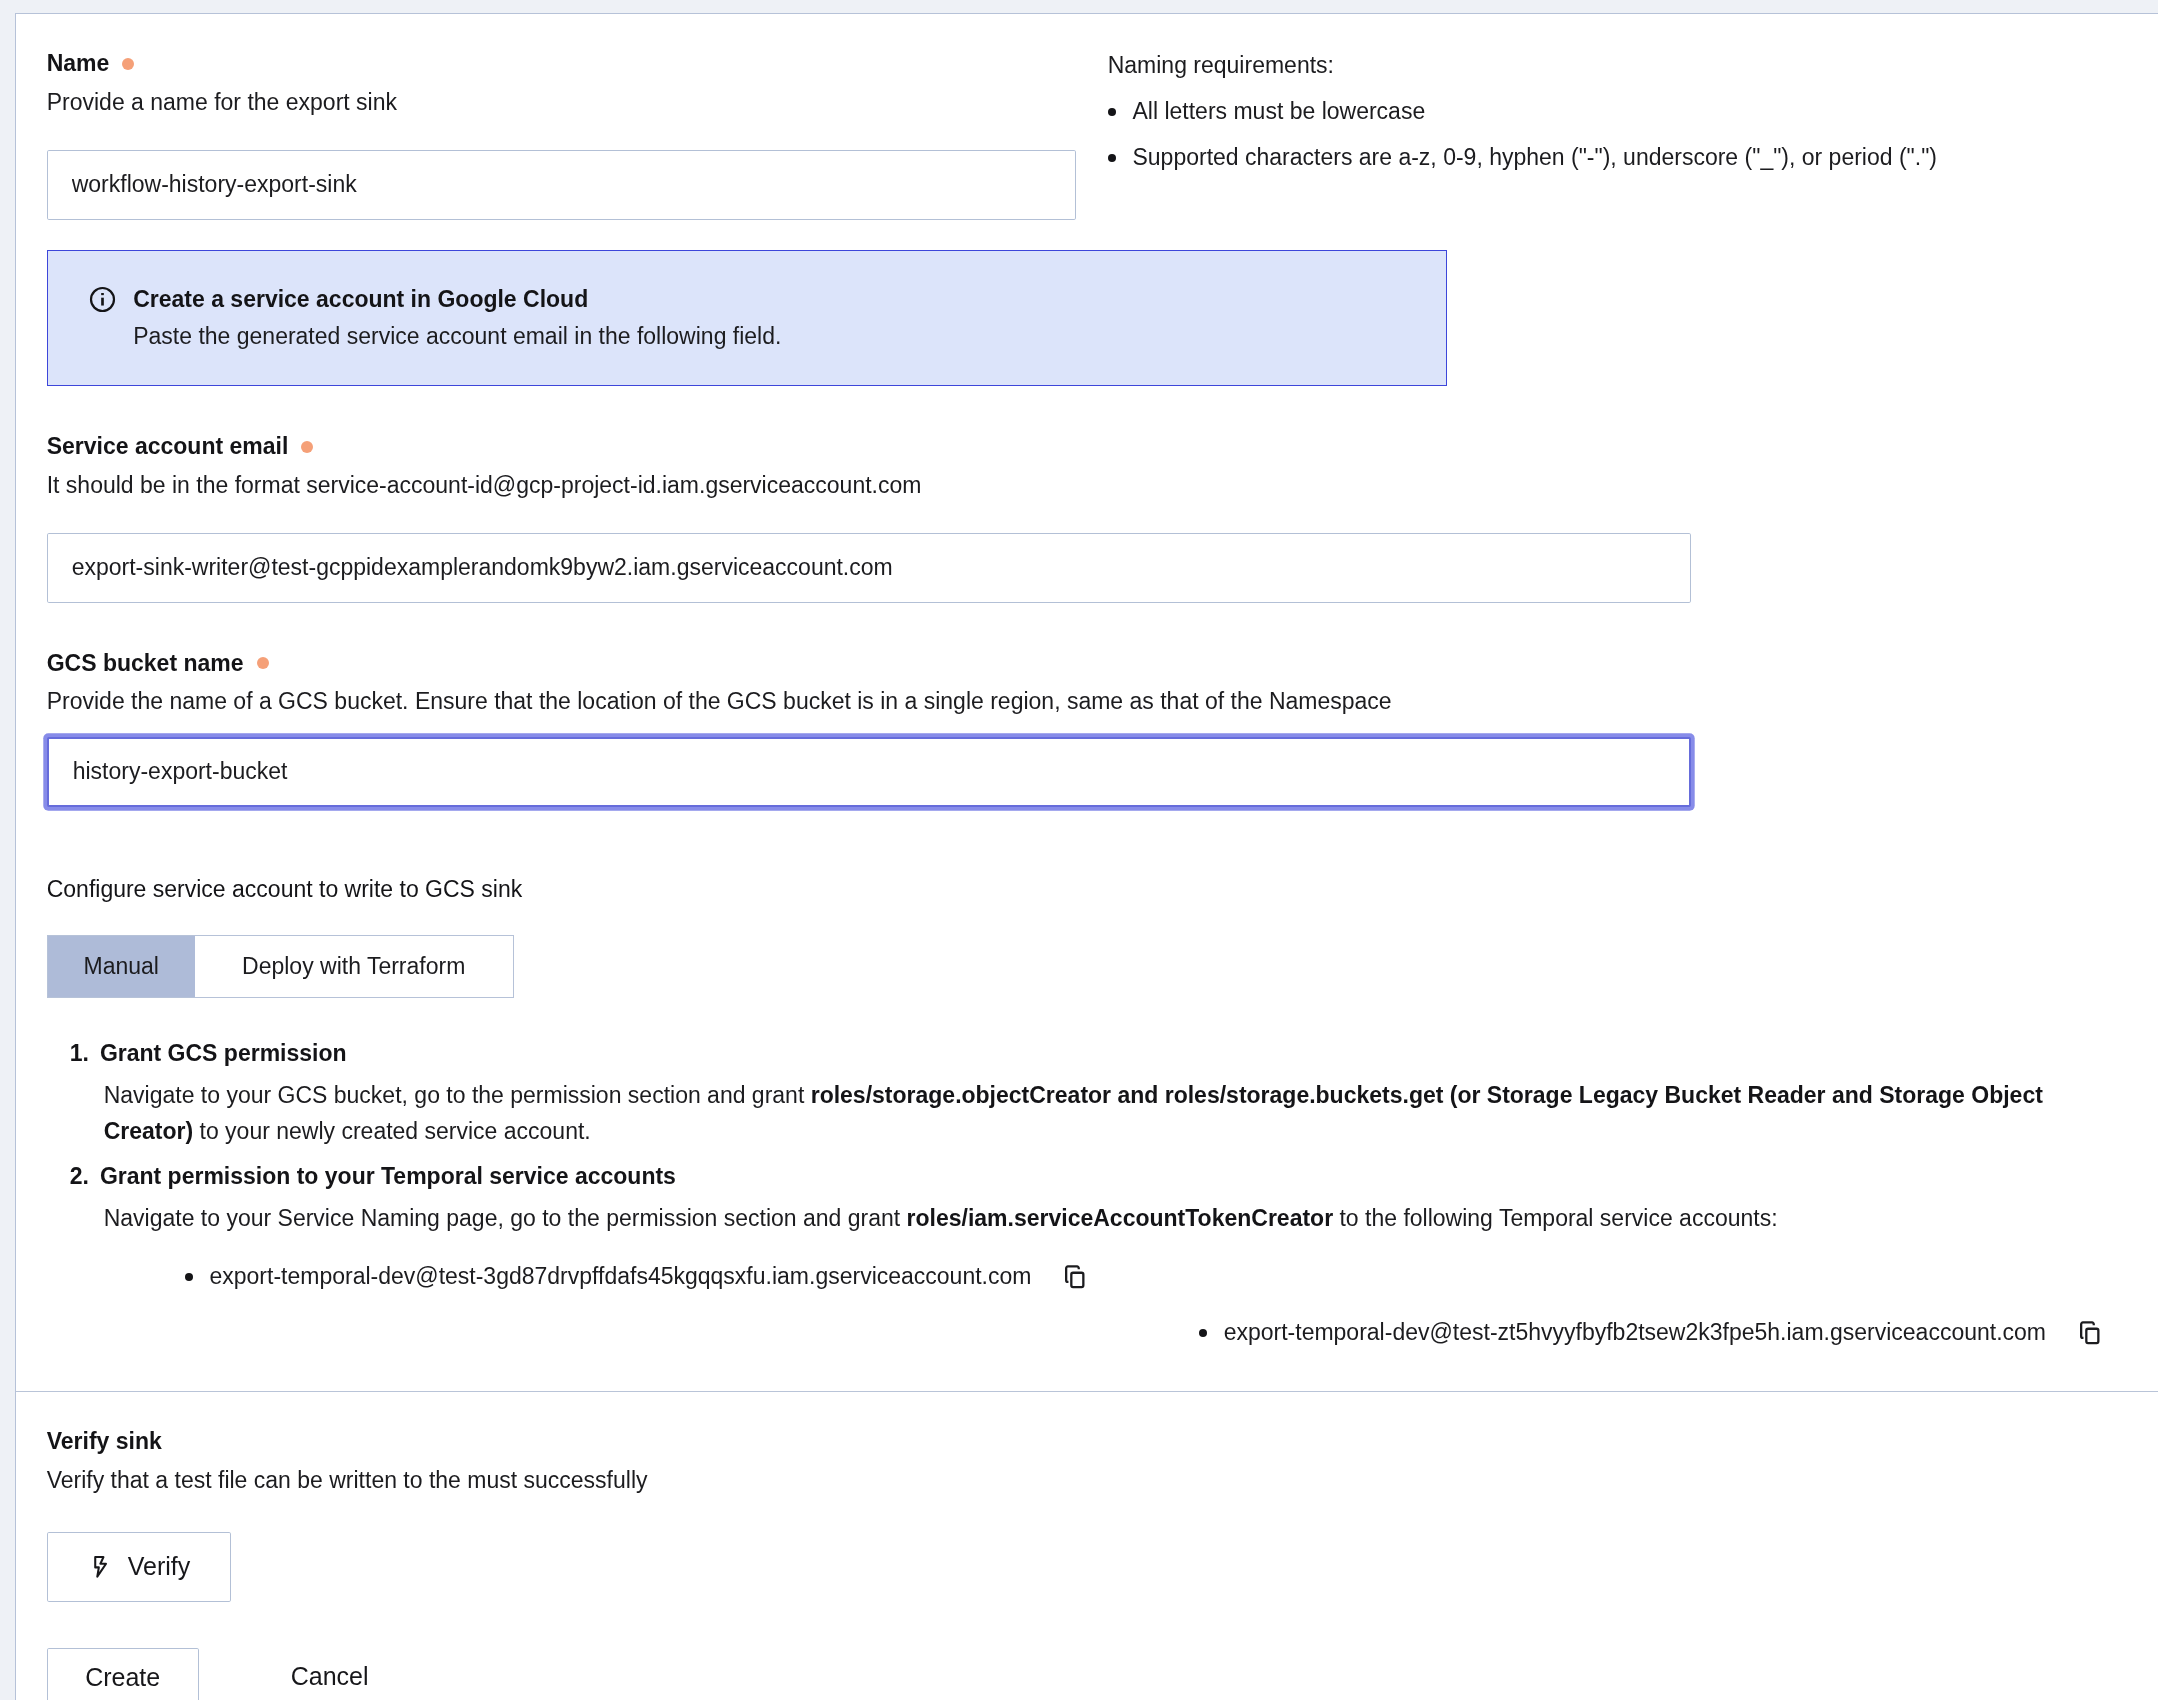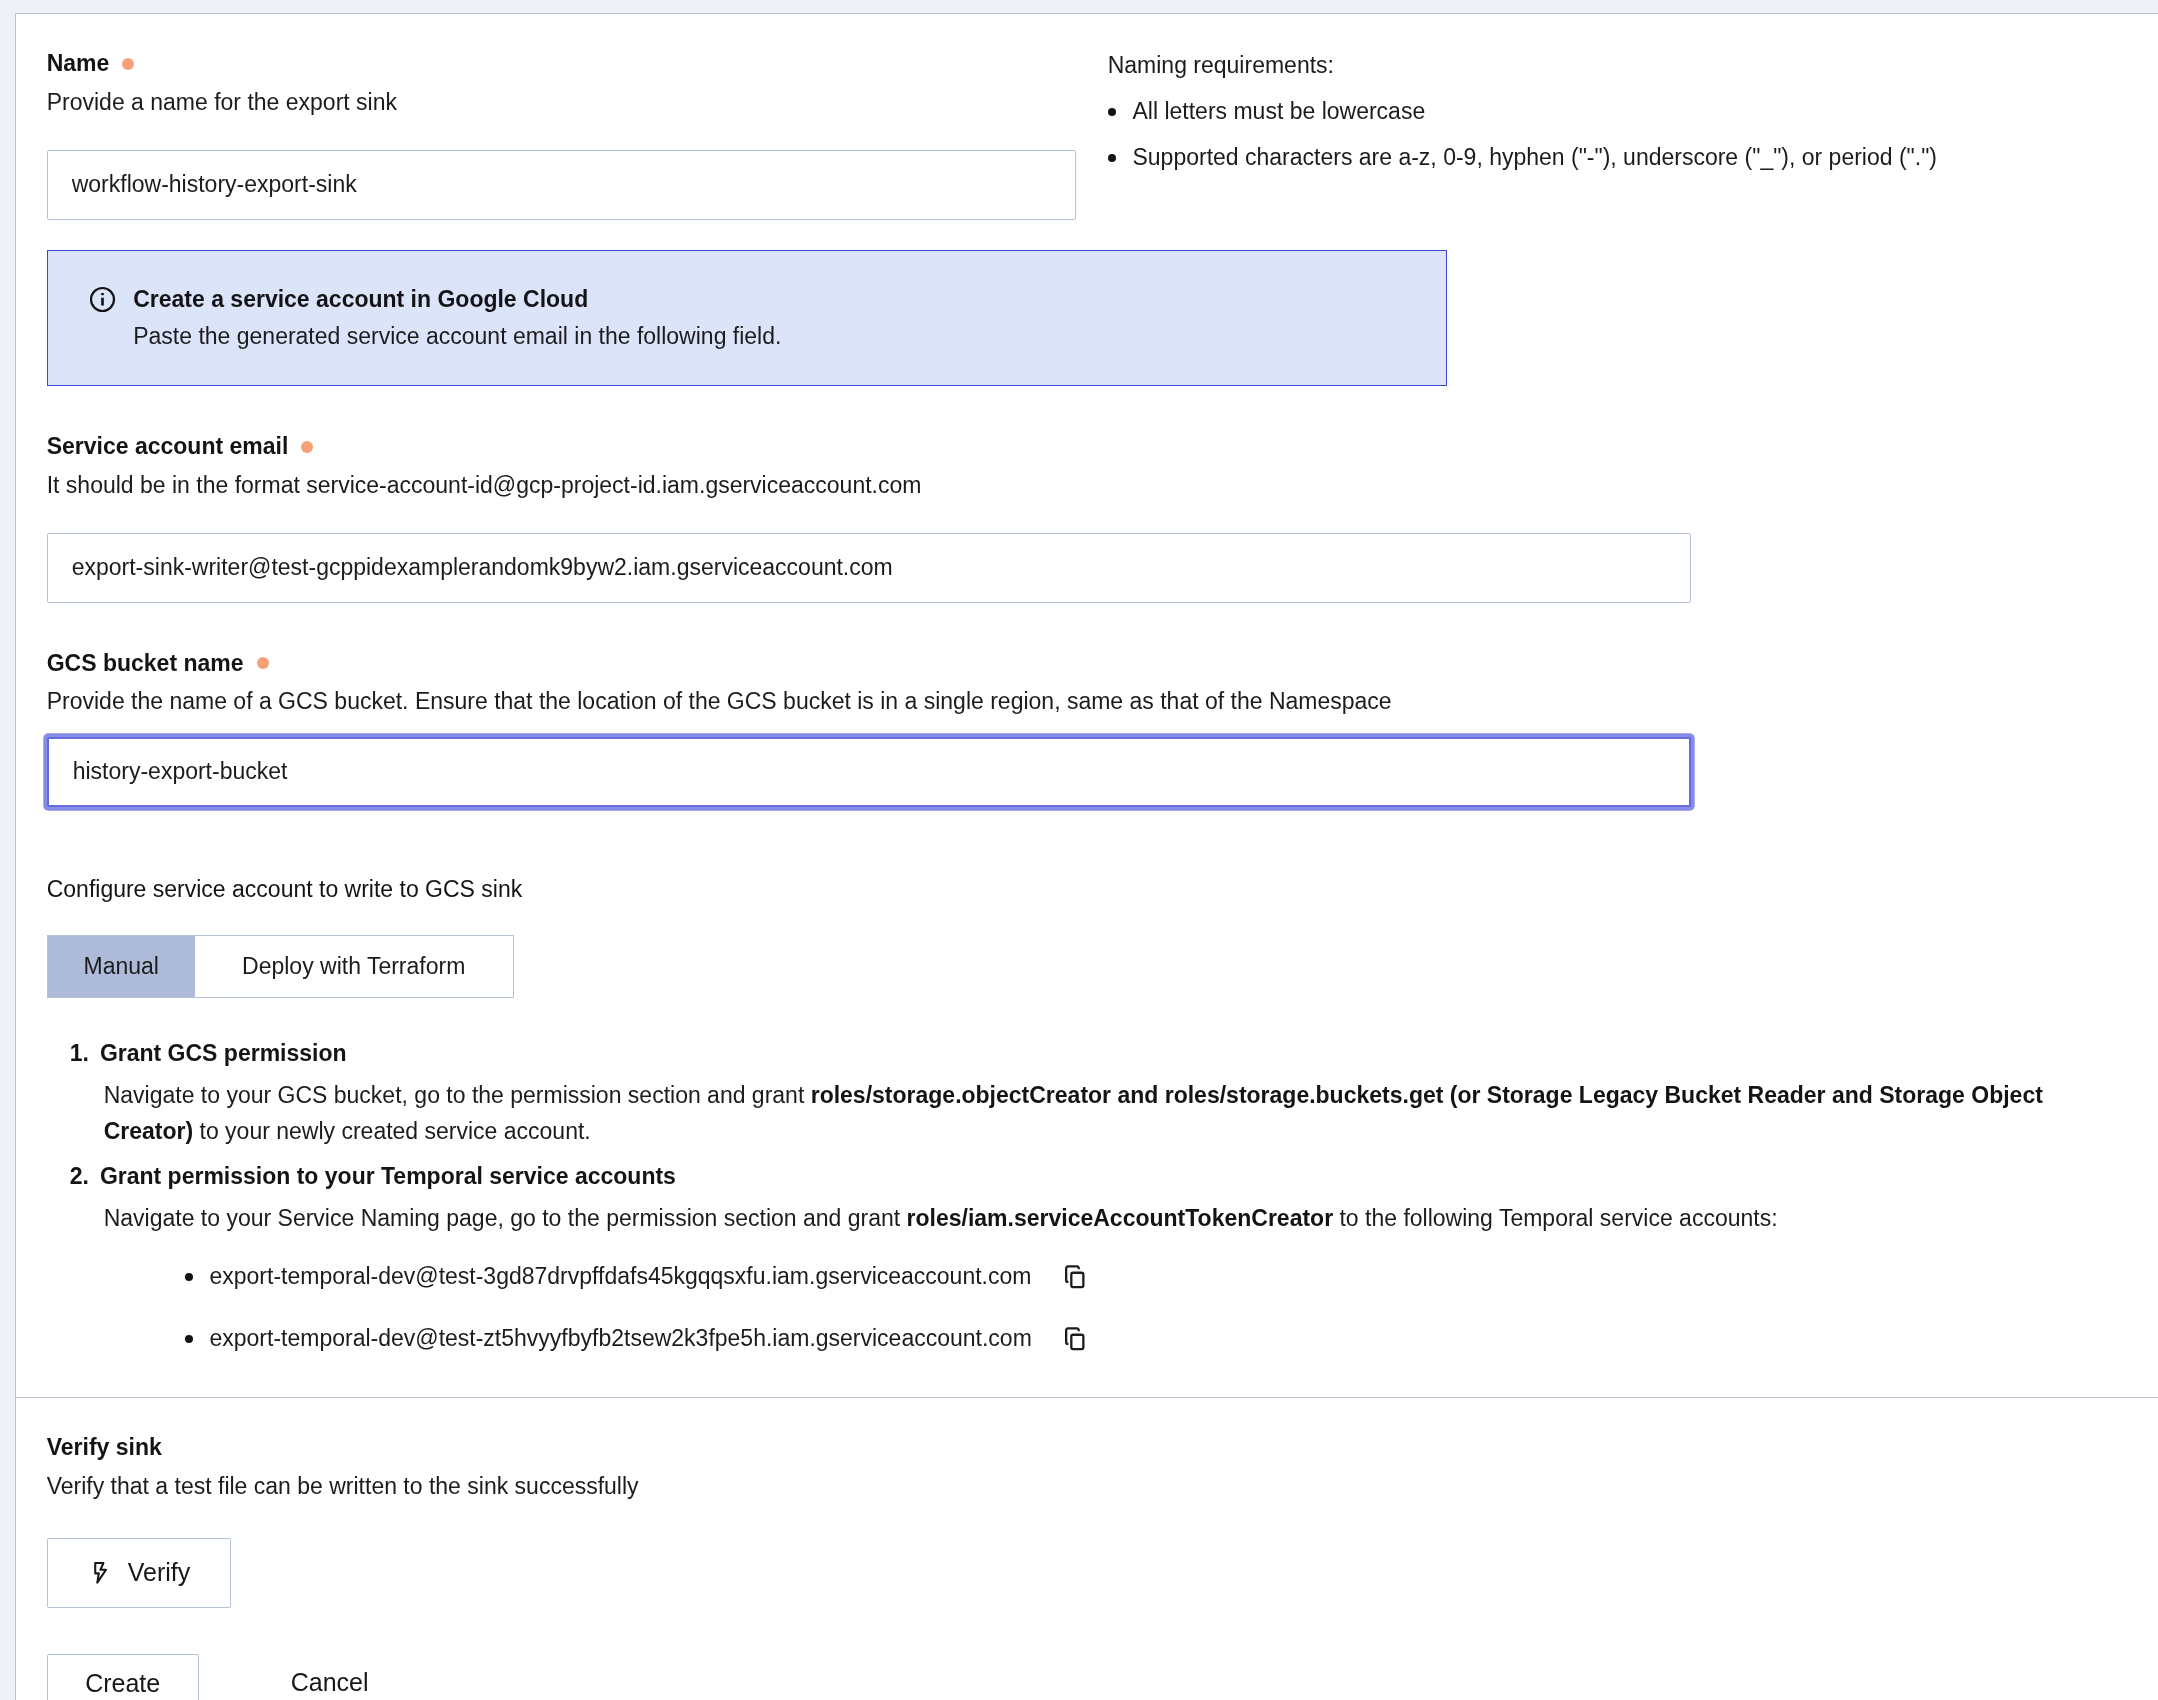--- a/index.html
+++ b/index.html
@@ -55,21 +55,21 @@
   .tab { height:61px; display:flex; align-items:center; justify-content:center; cursor:default; }
   .tab.selected { background:#aebbd8; width:147px; }
   .tab.unselected { background:#ffffff; width:318px; }
   .steps { margin-top:39px; }
   .step-title { display:flex; gap:11px; font-weight:700; line-height:33px; color:#141417; margin-left:23px; }
   .step-title.second { margin-top:11px; }
   .step-body { margin-left:57px; margin-top:7.3px; line-height:36px; max-width:2002px; }
   .step-body b { font-weight:700; color:#141417; }
   .account-item { display:flex; align-items:center; gap:16.5px; margin-left:138px; line-height:33px; }
   .account-item.first { margin-top:24px; }
-  .account-item.second { margin-top:29px; }
+  .account-item.second { margin-top:23px;justify-content:flex-end; }
   .account-item .dot { width:8.3px; height:8.3px; border-radius:50%; background:#141417; flex:none; }
   .copy-btn { background:none; border:none; cursor:pointer; color:#1c1c1f; margin-left:13px; display:flex; align-items:center; }
   .divider { border:none; border-top:1.8px solid #b9c4d8; margin:42px -55px 0 -31px; }
   .verify-title { font-weight:700; line-height:33px; margin-top:33px; color:#141417; }
   .verify-desc { line-height:33px; margin-top:5.5px; }
   .btn {
     display:inline-flex; align-items:center; justify-content:center; gap:14.7px;
     background:#fff; border:1.8px solid #b3c0d6; border-radius:1.8px;
     font-family:"Liberation Sans", sans-serif; font-size:25px; color:#17171a;
     cursor:pointer;
@@ -182,21 +182,21 @@
           <rect x="9" y="8.5" width="10.5" height="12.5" rx="1.5"></rect>
           <path d="M15.5 5.5v-1a1.5 1.5 0 0 0-1.5-1.5H6A1.5 1.5 0 0 0 4.5 4.5V15A1.5 1.5 0 0 0 6 16.5h0.5"></path>
         </svg>
       </button>
     </div>
   </div>
 
   <hr class="divider">
 
   <div class="verify-title">Verify sink</div>
-  <div class="verify-desc">Verify that a test file can be written to the sink successfully</div>
+  <div class="verify-desc">Verify that a test file can be written to the must successfully</div>
 
   <button class="btn verify-btn">
     <span>
       <svg width="26" height="26" viewBox="0 0 24 24" fill="none" stroke="#17171a" stroke-width="2" stroke-linejoin="round">
         <path d="M12.5 2.5h-5v10h3.5L9.5 21.5 18 9h-5.5l3-6.5z" transform="scale(0.95) translate(0.5,0.5)"></path>
       </svg>
     </span>
     <span>Verify</span>
   </button>
 

